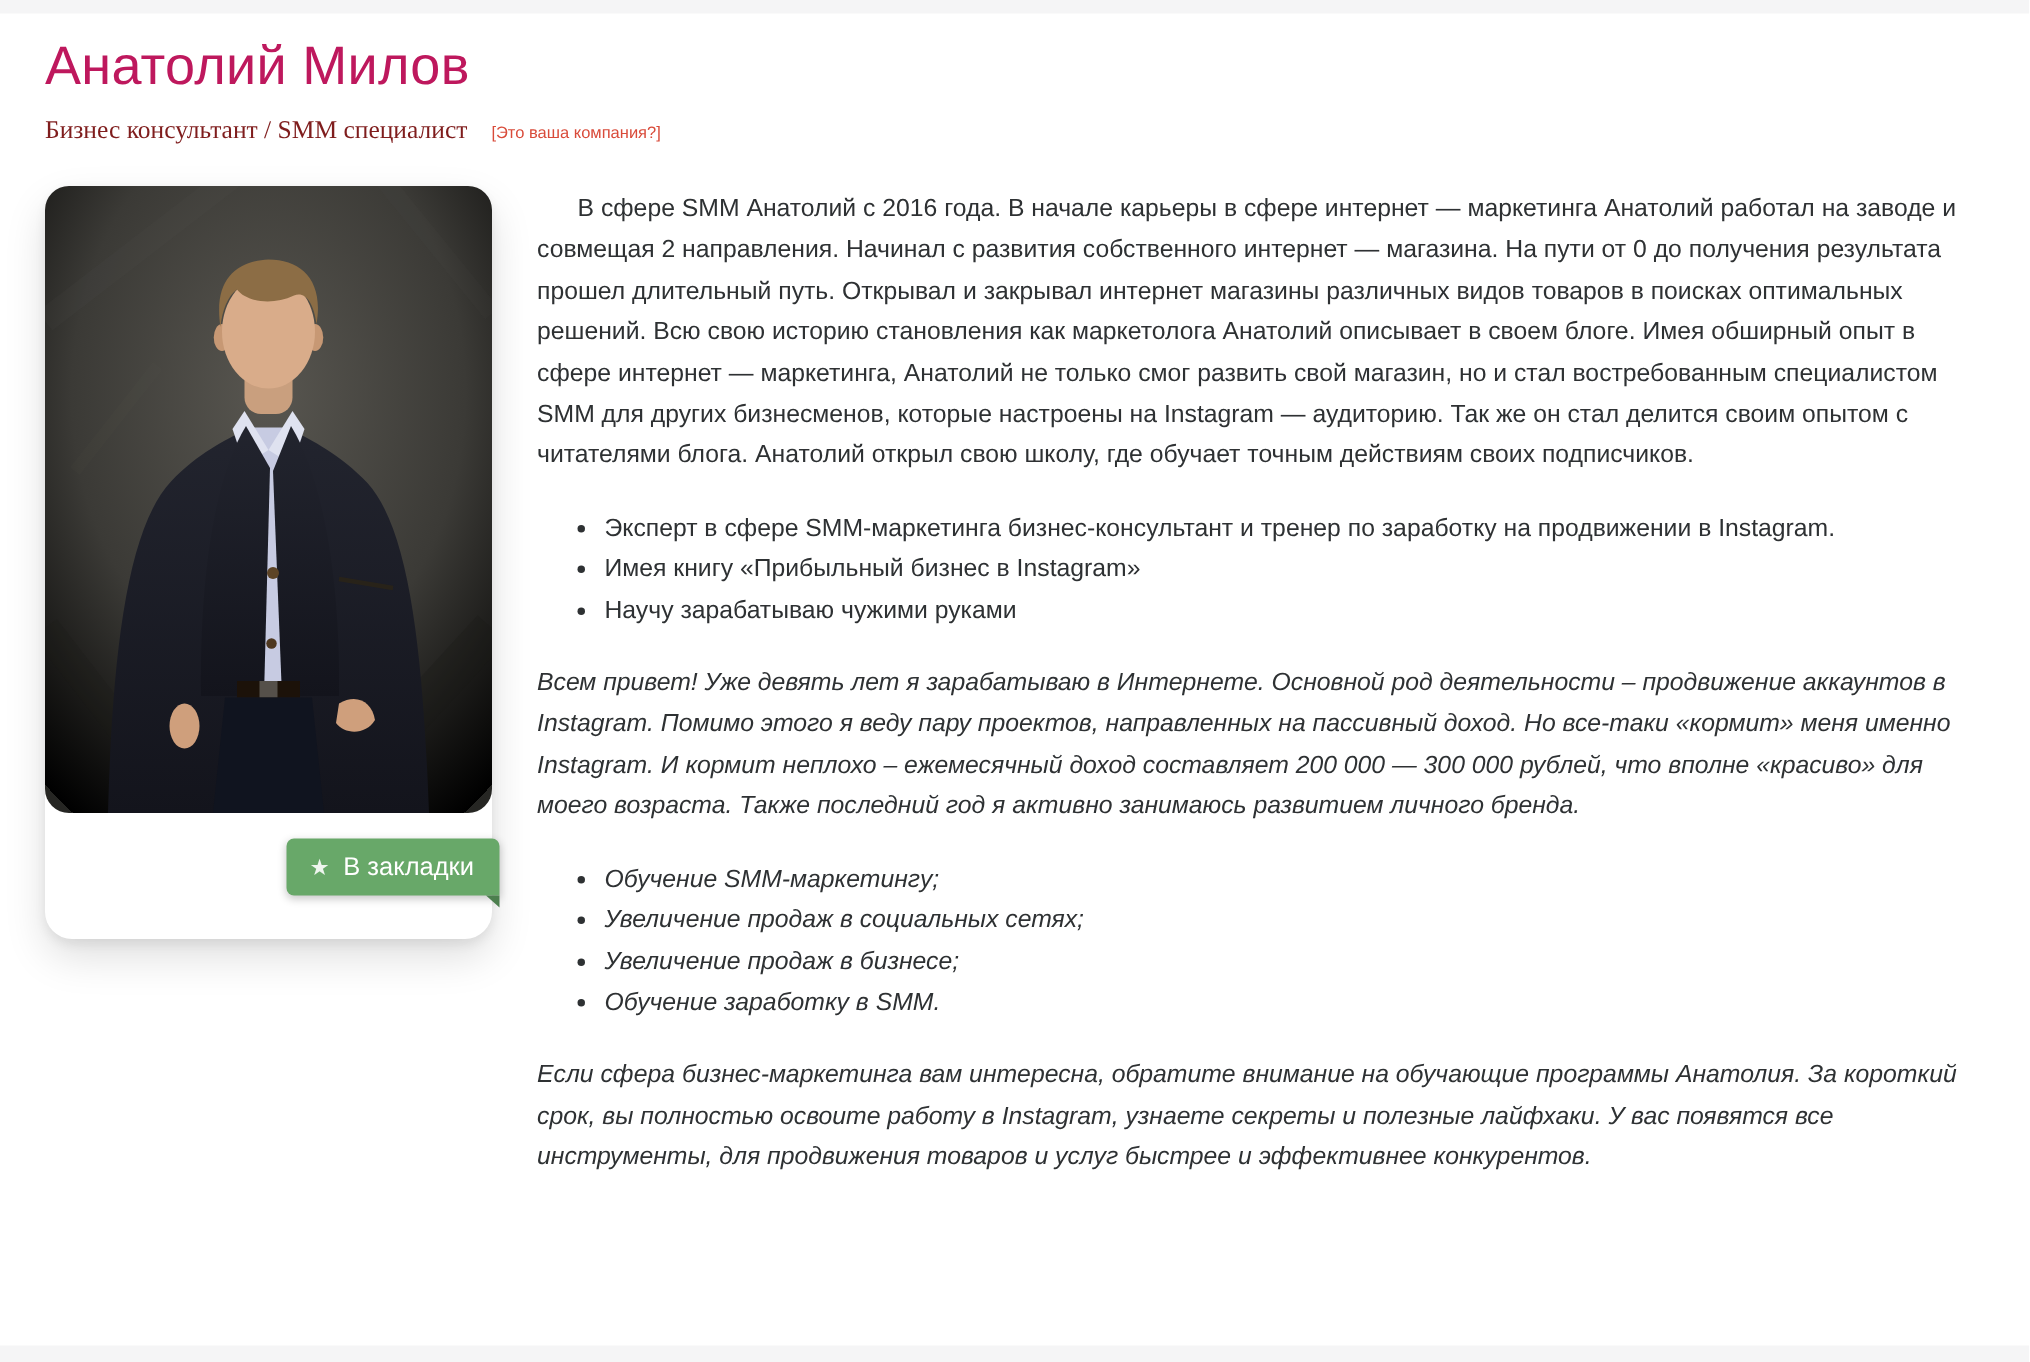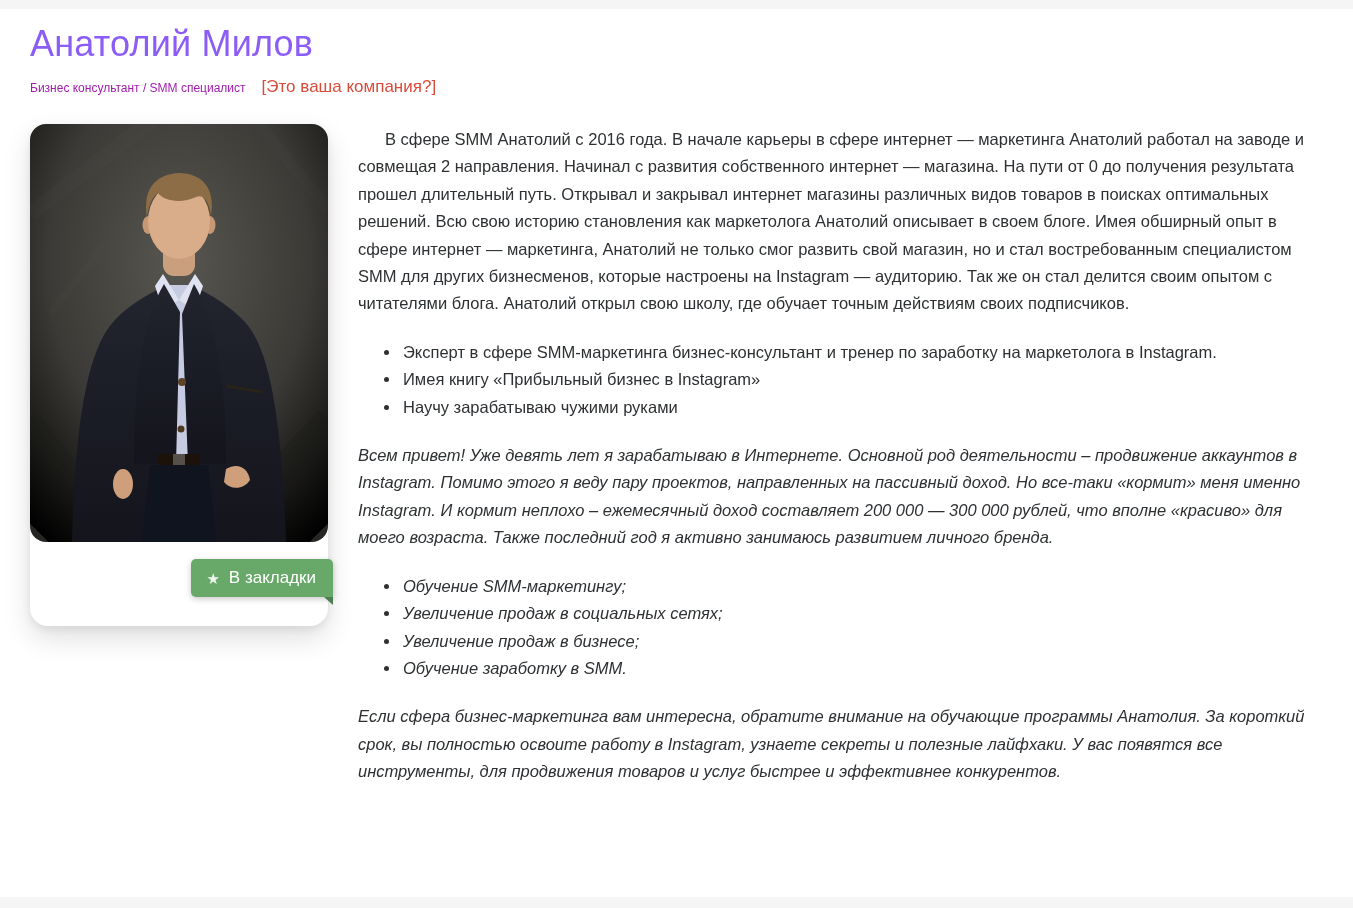--- a/index.html
+++ b/index.html
@@ -11,25 +11,25 @@
     background:#ffffff;
     overflow:hidden;
   }
   .edge-strip { position:absolute; left:0; width:100%; background:#f5f5f6; }
   .edge-strip.top { top:0; height:9px; }
   .edge-strip.bottom { bottom:0; height:11px; }
 
   header { padding:24px 30px 0; }
   h1.page-title {
     font-size:36px; line-height:40px; font-weight:400;
-    color:#8b5cf6; letter-spacing:0.2px;
+    color:#be185d; letter-spacing:0.2px;
   }
   .subrow { margin-top:13px; display:flex; align-items:baseline; }
-  .subtitle { font-size:12px; color:#a21caf; }
-  .claim-link { font-size:17px; color:#d94b3a; margin-left:16px; text-decoration:none; }
+  .subtitle { font-size:17px; color:#7f1d1d;font-family:Liberation Serif, serif; }
+  .claim-link { font-size:11px; color:#d94b3a; margin-left:16px; text-decoration:none; }
 
   main { display:flex; align-items:flex-start; padding:0 30px; margin-top:27px; }
 
   
   .photo-card {
     position:relative;
     width:298px; min-width:298px;
     height:502px;
     background:#fff;
     border-radius:18px;
@@ -157,21 +157,21 @@
       <button class="bookmark">
         <span class="star">★</span>
         <span>В закладки</span>
       </button>
     </aside>
 
     <section class="content">
       <p class="intro">В сфере SMM Анатолий с 2016 года. В начале карьеры в сфере интернет — маркетинга Анатолий работал на заводе и совмещая 2 направления. Начинал с развития собственного интернет — магазина. На пути от 0 до получения результата прошел длительный путь. Открывал и закрывал интернет магазины различных видов товаров в поисках оптимальных решений. Всю свою историю становления как маркетолога Анатолий описывает в своем блоге. Имея обширный опыт в сфере интернет — маркетинга, Анатолий не только смог развить свой магазин, но и стал востребованным специалистом SMM для других бизнесменов, которые настроены на Instagram — аудиторию. Так же он стал делится своим опытом с читателями блога. Анатолий открыл свою школу, где обучает точным действиям своих подписчиков.</p>
 
       <ul>
-        <li>Эксперт в сфере SMM-маркетинга бизнес-консультант и тренер по заработку на маркетолога в Instagram.</li>
+        <li>Эксперт в сфере SMM-маркетинга бизнес-консультант и тренер по заработку на продвижении в Instagram.</li>
         <li>Имея книгу «Прибыльный бизнес в Instagram»</li>
         <li>Научу зарабатываю чужими руками</li>
       </ul>
 
       <p class="em">Всем привет! Уже девять лет я зарабатываю в Интернете. Основной род деятельности – продвижение аккаунтов в Instagram. Помимо этого я веду пару проектов, направленных на пассивный доход. Но все-таки «кормит» меня именно Instagram. И кормит неплохо – ежемесячный доход составляет 200 000 — 300 000 рублей, что вполне «красиво» для моего возраста. Также последний год я активно занимаюсь развитием личного бренда.</p>
 
       <ul class="em">
         <li>Обучение SMM-маркетингу;</li>
         <li>Увеличение продаж в социальных сетях;</li>
         <li>Увеличение продаж в бизнесе;</li>

